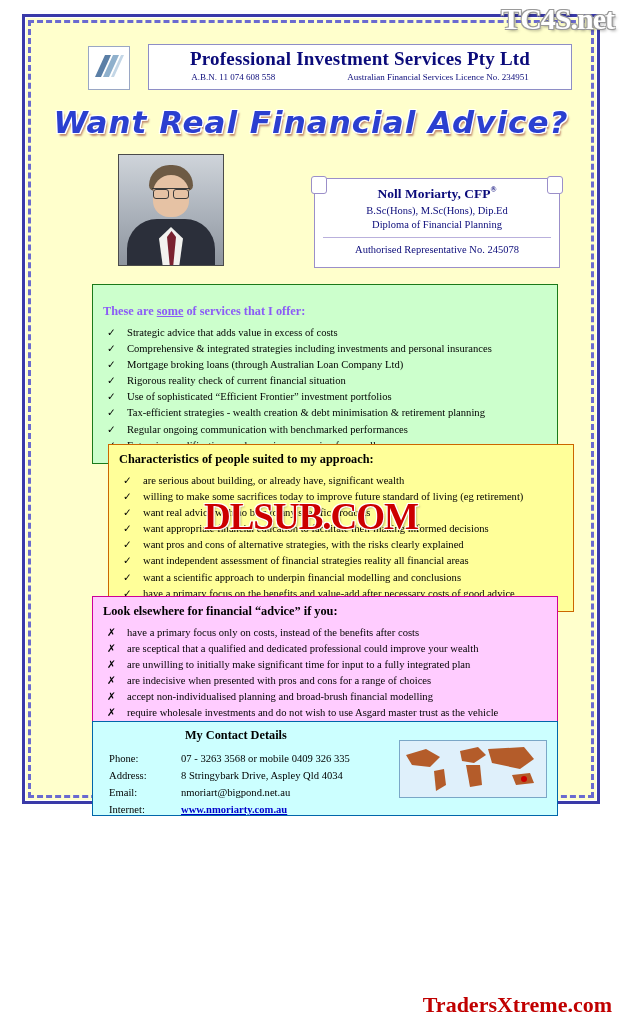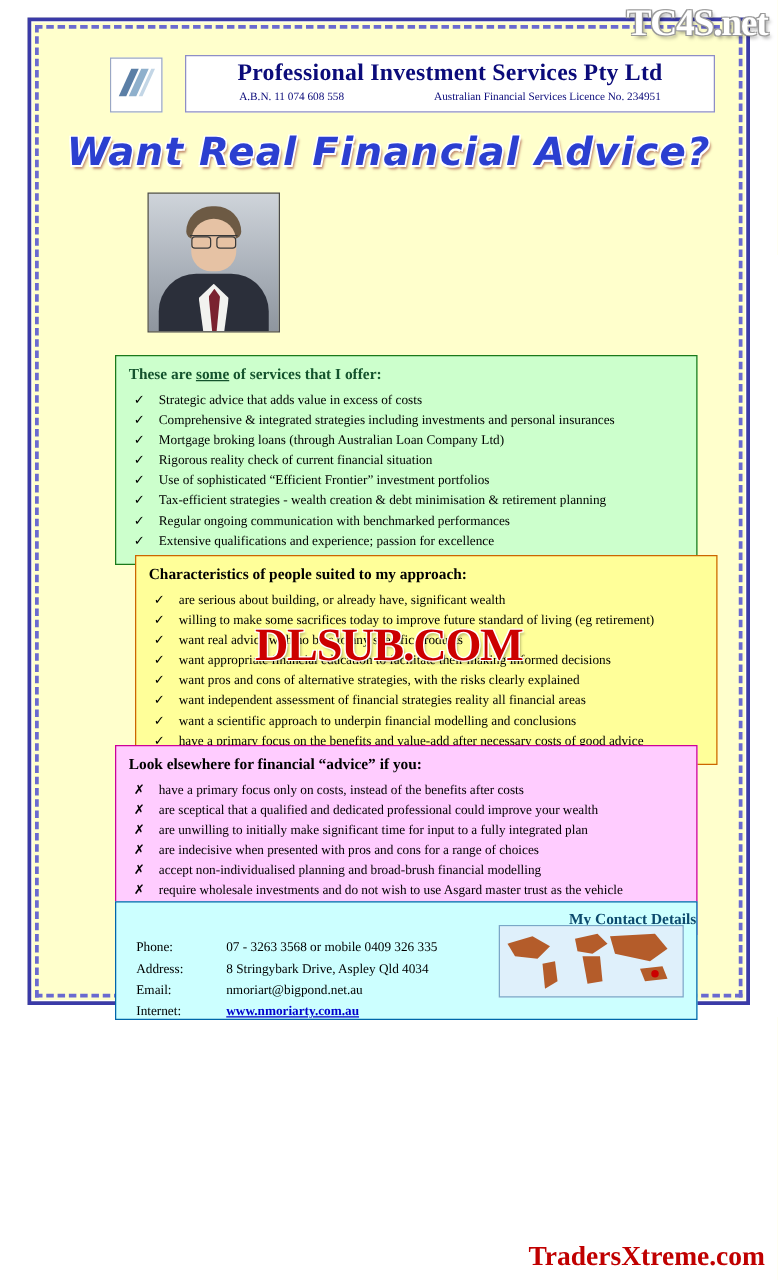--- a/index.html
+++ b/index.html
@@ -259,41 +259,41 @@
   }
   .box li .mark {
     position: absolute;
     left: 4px;
     top: 0;
     font-family: "DejaVu Sans", sans-serif;
     font-size: 10.5px;
   }
 
   #box-services { top: 258px; background: #ccffcc; border-color: #1a7a1a; }
-  #box-services h3 { color: #14532d; }
+  #box-services h3 { color: #8b5cf6; margin-top: 12px; }
   #box-characteristics { top: 418px; background: #ffff99; border-color: #cc6600; margin-left: 16px; }
   #box-elsewhere { top: 570px; background: #ffccff; border-color: #cc0099; }
 
   
   #box-contact {
     position: absolute;
     left: 58px;
     top: 695px;
     width: 466px;
     height: 95px;
     background: #ccffff;
     border: 1.6px solid #0066aa;
     box-sizing: border-box;
   }
   #box-contact .ct-title {
-    text-align: right;
+    text-align: left;
     padding: 6px 0 4px 92px;
     font-size: 12.3px;
     font-weight: bold;
-    color: #0c4a6e;
+    color: #000000;
   }
   .ct-rows {
     position: absolute;
     left: 16px;
     top: 28px;
     font-size: 10.6px;
     line-height: 1.62;
   }
   .ct-rows .r { display: flex; }
   .ct-rows .k { width: 72px; }
@@ -342,20 +342,30 @@
       <div class="shirt"></div>
       <div class="tie"></div>
       <div class="hair"></div>
       <div class="face"></div>
       <div class="glasses">
           <i class="l"></i>
           <i class="r"></i>
         </div>
     </div>
 
+    <div class="adviser">
+      <div class="scroll-l"></div>
+      <div class="scroll-r"></div>
+      <div class="name">
+        <span>Noll Moriarty, CFP</span><sup>®</sup>
+      </div>
+      <div class="line">B.Sc(Hons), M.Sc(Hons), Dip.Ed</div>
+      <div class="line">Diploma of Financial Planning</div>
+      <div class="auth">Authorised Representative No. 245078</div>
+    </div>
 
     <div class="box" id="box-services">
       <h3>
         <span>These are </span><u>some</u><span> of services that I offer:</span>
       </h3>
       <ul id="services-list">
           <li><span class="mark">✓</span><span>Strategic advice that adds value in excess of costs</span></li>
           <li><span class="mark">✓</span><span>Comprehensive &amp; integrated strategies including investments and personal insurances</span></li>
           <li><span class="mark">✓</span><span>Mortgage broking loans (through Australian Loan Company Ltd)</span></li>
           <li><span class="mark">✓</span><span>Rigorous reality check of current financial situation</span></li>

